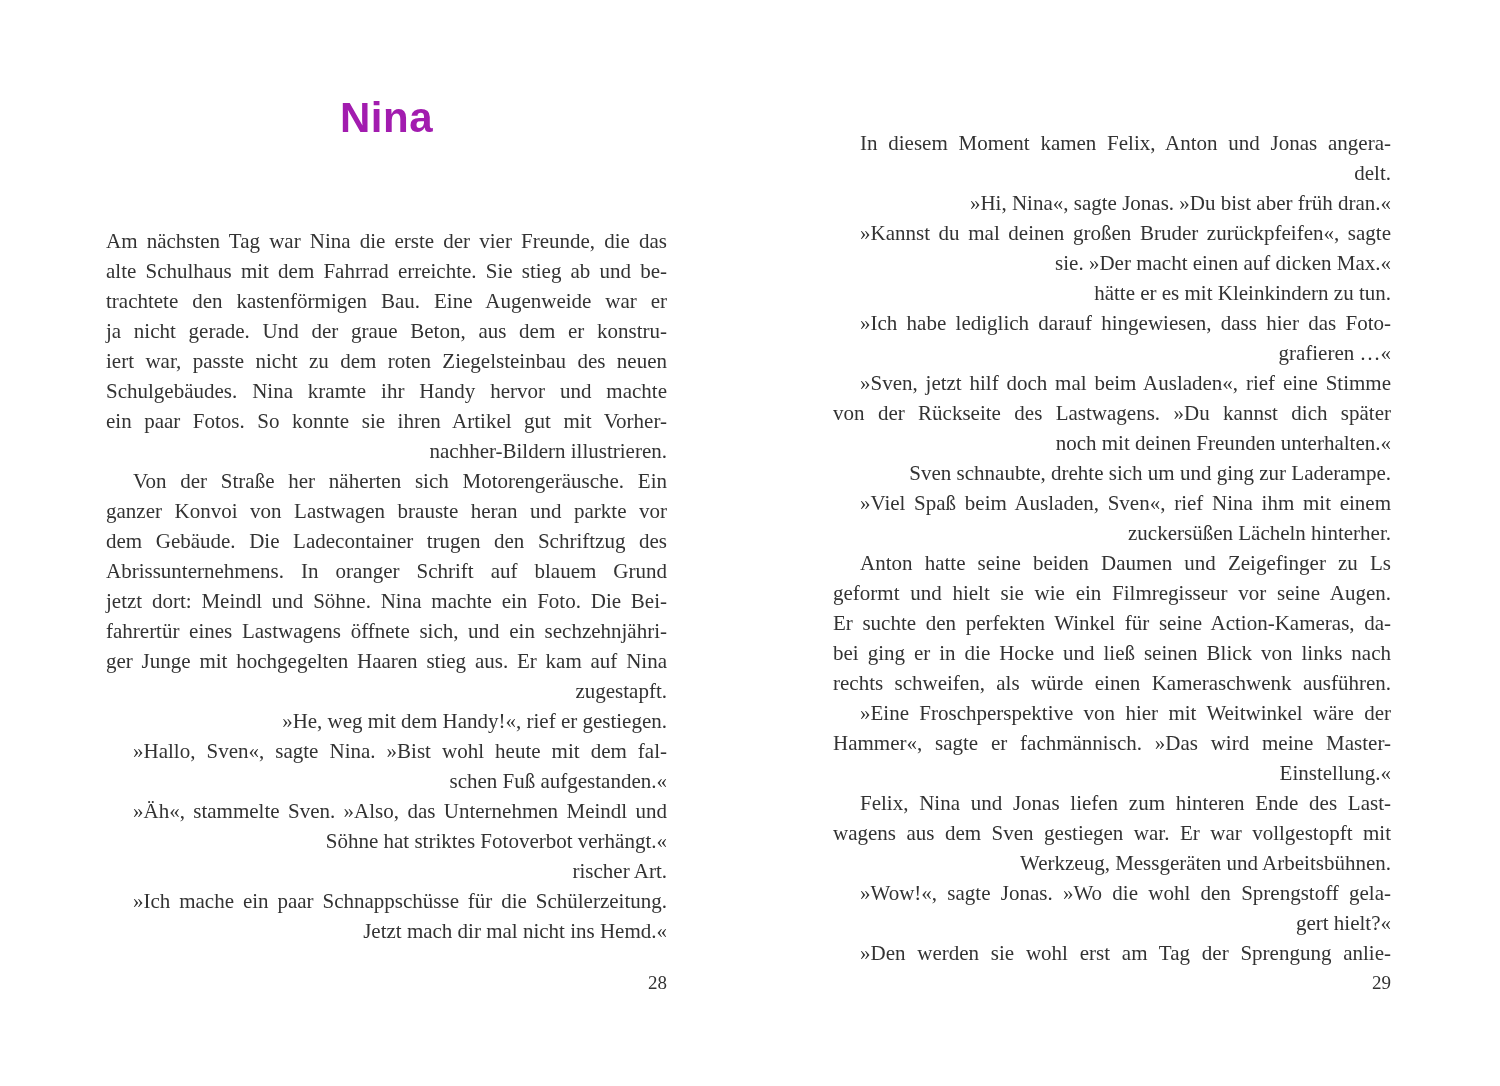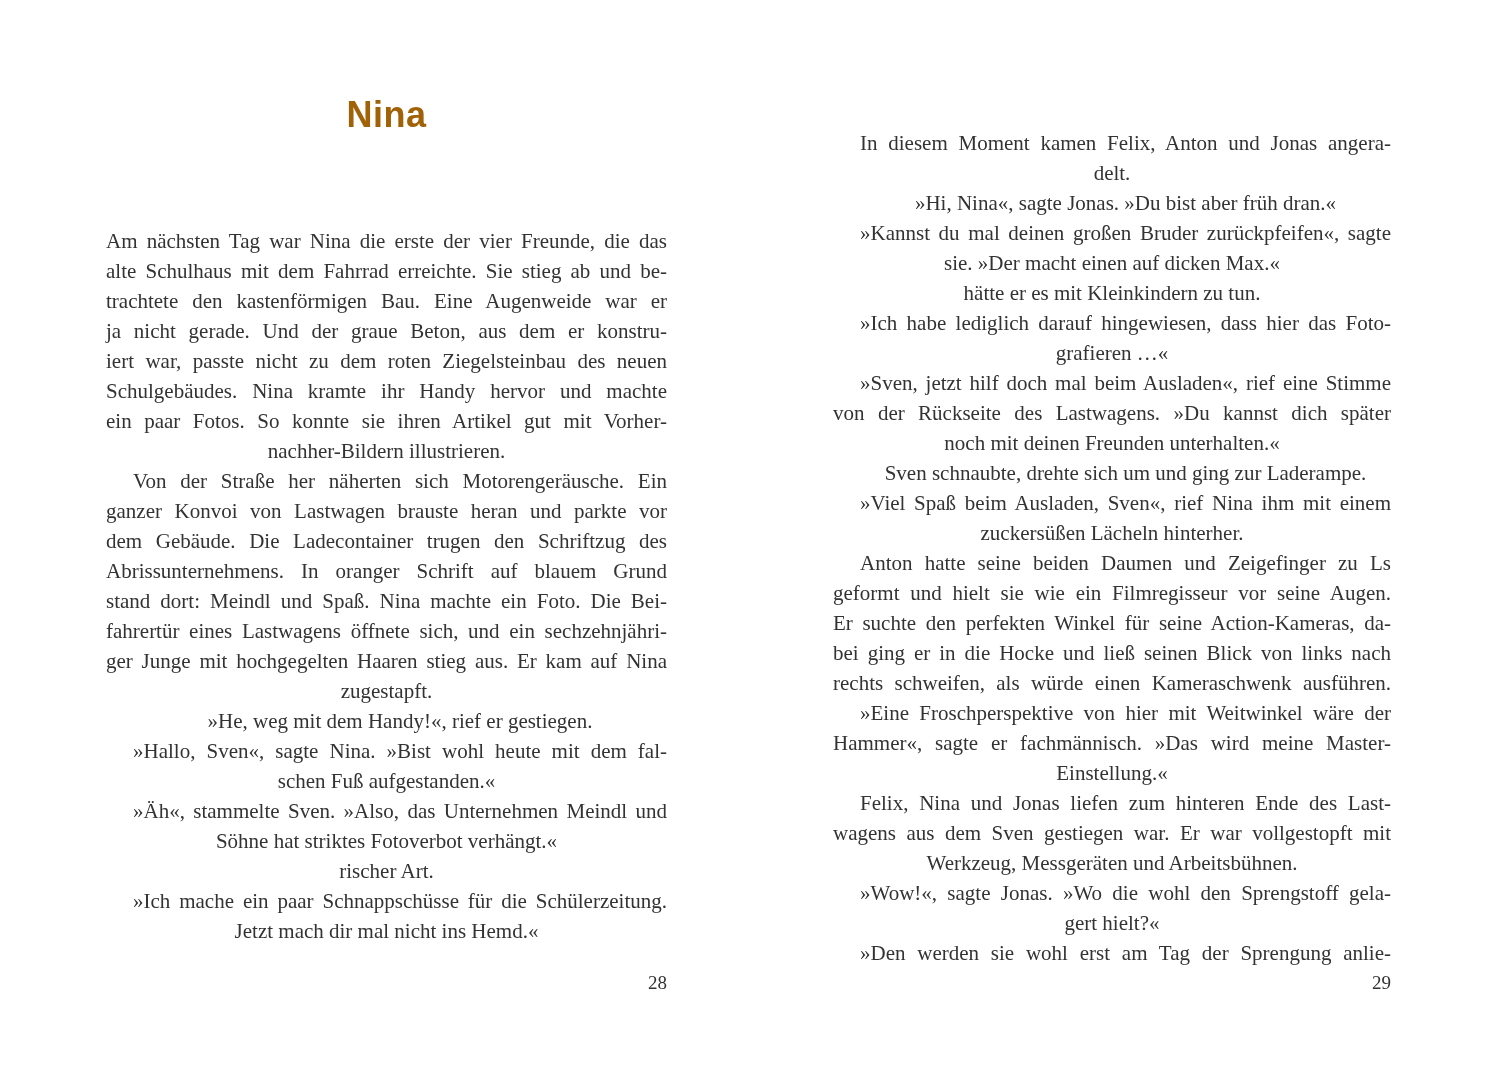--- a/index.html
+++ b/index.html
@@ -18,38 +18,38 @@
 
   .chapter-title {
     position: absolute;
     top: 94px;
     left: 0;
     width: 100%;
     margin: 0;
     text-align: center;
     font-family: "Liberation Sans", sans-serif;
     font-weight: bold;
-    font-size: 36px;
+    font-size: 42px;
     letter-spacing: 0.5px;
-    color: #a16207;
+    color: #a21caf;
   }
 
   .body-text {
     position: absolute;
     left: 0;
     width: 100%;
     color: #333333;
     font-size: 21px;
     line-height: 30px;
     margin-top: 40px;
   }
   .page.left  .body-text { top: 186px; }
   .page.right .body-text { top: 88px; }
 
-  .line { height: 30px; text-align: center; }
+  .line { height: 30px; text-align: right; }
   .line.just {
     text-align: justify;
     text-align-last: justify;
     text-justify: inter-word;
   }
   .line.ind { text-indent: 27px; }
 
   .page-number {
     position: absolute;
     top: 972px;
@@ -73,21 +73,21 @@
         <div class="line just">trachtete den kastenförmigen Bau. Eine Augenweide war er</div>
         <div class="line just">ja nicht gerade. Und der graue Beton, aus dem er konstru-</div>
         <div class="line just">iert war, passte nicht zu dem roten Ziegelsteinbau des neuen</div>
         <div class="line just">Schulgebäudes. Nina kramte ihr Handy hervor und machte</div>
         <div class="line just">ein paar Fotos. So konnte sie ihren Artikel gut mit Vorher-</div>
         <div class="line">nachher-Bildern illustrieren.</div>
         <div class="line ind just">Von der Straße her näherten sich Motorengeräusche. Ein</div>
         <div class="line just">ganzer Konvoi von Lastwagen brauste heran und parkte vor</div>
         <div class="line just">dem Gebäude. Die Ladecontainer trugen den Schriftzug des</div>
         <div class="line just">Abrissunternehmens. In oranger Schrift auf blauem Grund</div>
-        <div class="line just">stand dort: Meindl und Spaß. Nina machte ein Foto. Die Bei-</div>
+        <div class="line just">jetzt dort: Meindl und Söhne. Nina machte ein Foto. Die Bei-</div>
         <div class="line just">fahrertür eines Lastwagens öffnete sich, und ein sechzehnjähri-</div>
         <div class="line just">ger Junge mit hochgegelten Haaren stieg aus. Er kam auf Nina</div>
         <div class="line">zugestapft.</div>
         <div class="line ind">»He, weg mit dem Handy!«, rief er gestiegen.</div>
         <div class="line ind just">»Hallo, Sven«, sagte Nina. »Bist wohl heute mit dem fal-</div>
         <div class="line">schen Fuß aufgestanden.«</div>
         <div class="line ind just">»Äh«, stammelte Sven. »Also, das Unternehmen Meindl und</div>
         <div class="line">Söhne hat striktes Fotoverbot verhängt.«</div>
         <div class="line">rischer Art.</div>
         <div class="line ind just">»Ich mache ein paar Schnappschüsse für die Schülerzeitung.</div>

